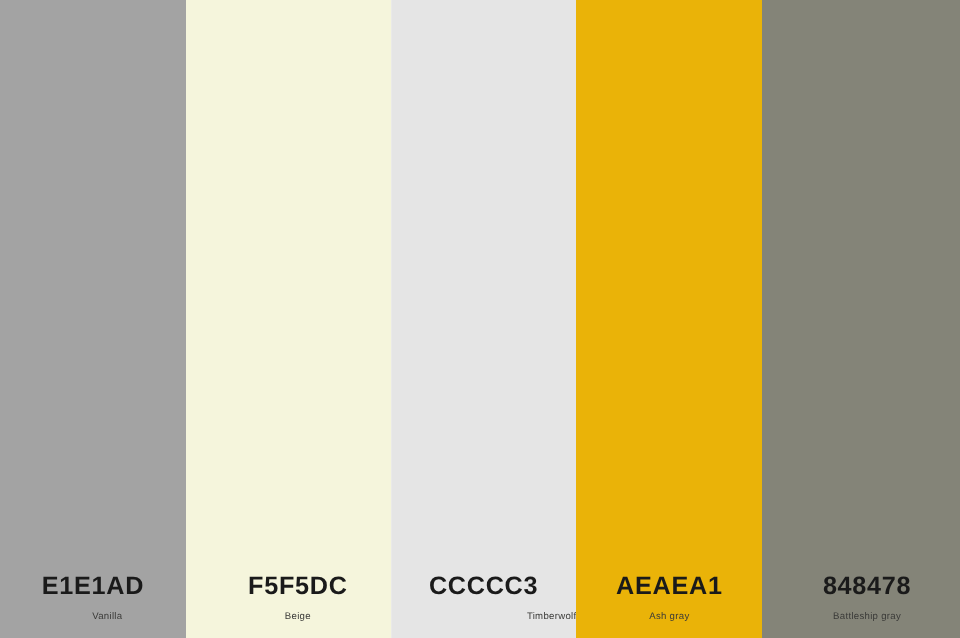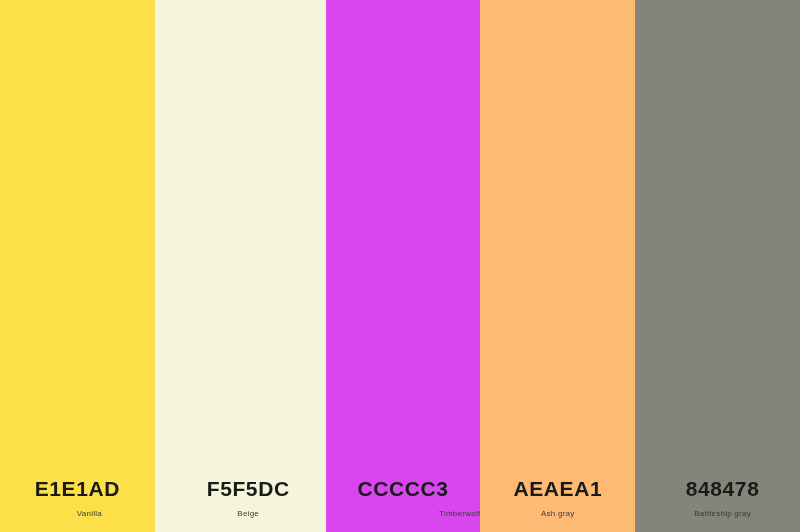--- a/index.html
+++ b/index.html
@@ -62,42 +62,42 @@
     line-height: 1;
     margin: 0;
     white-space: nowrap;
   }
 </style>
 </head>
 <body>
 
 <div id="palette">
 
-  <div class="swatch" style="background-color: #fde047;">
+  <div class="swatch" style="background-color: #a3a3a3;">
     <div class="swatch-labels">
       <span class="hex-code" style="color: rgb(26, 26, 26);">E1E1AD</span>
       <span class="color-name" style="color: rgb(58, 58, 56); margin-left: 24px;">Vanilla</span>
     </div>
   </div>
 
   <div class="swatch" style="background-color: rgb(245, 245, 220); padding-left: 16px;">
     <div class="swatch-labels">
       <span class="hex-code" style="color: rgb(26, 26, 26);">F5F5DC</span>
       <span class="color-name" style="color: rgb(58, 58, 56);">Beige</span>
     </div>
   </div>
 
-  <div class="swatch" style="background-color: #d946ef;">
+  <div class="swatch" style="background-color: #e5e5e5;">
     <div class="swatch-labels">
       <span class="hex-code" style="color: rgb(26, 26, 26);">CCCCC3</span>
       <span class="color-name" style="color: rgb(58, 58, 56); text-align: right;">Timberwolf</span>
     </div>
   </div>
 
-  <div class="swatch" style="background-color: #fdba74;">
+  <div class="swatch" style="background-color: #eab308;">
     <div class="swatch-labels">
       <span class="hex-code" style="color: rgb(26, 26, 26);">AEAEA1</span>
       <span class="color-name" style="color: rgb(58, 58, 56);">Ash gray</span>
     </div>
   </div>
 
   <div class="swatch" style="background-color: rgb(132, 132, 120); padding-left: 10px;">
     <div class="swatch-labels">
       <span class="hex-code" style="color: rgb(26, 26, 26);">848478</span>
       <span class="color-name" style="color: rgb(58, 58, 56);">Battleship gray</span>

